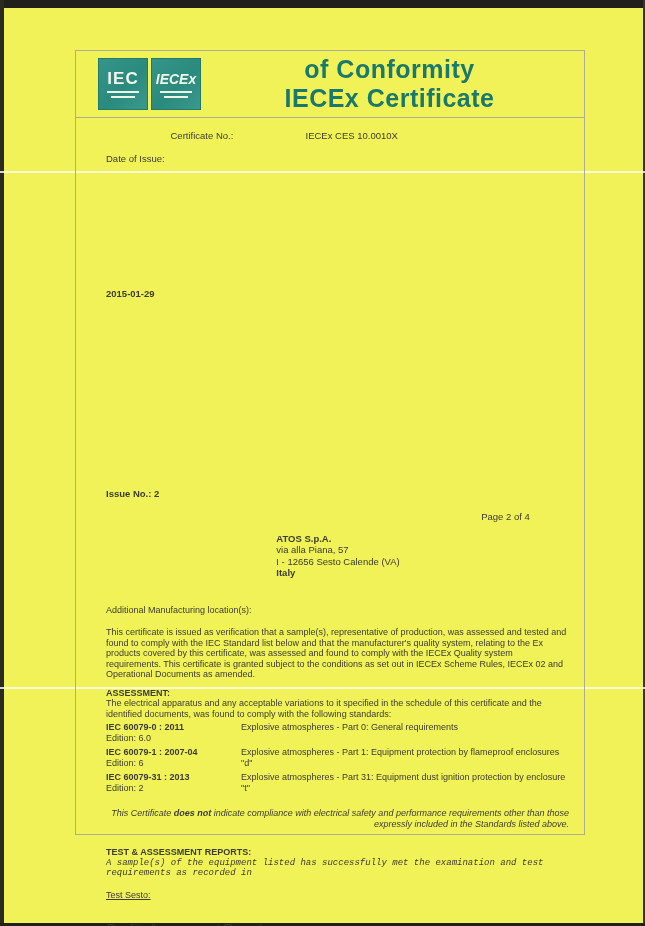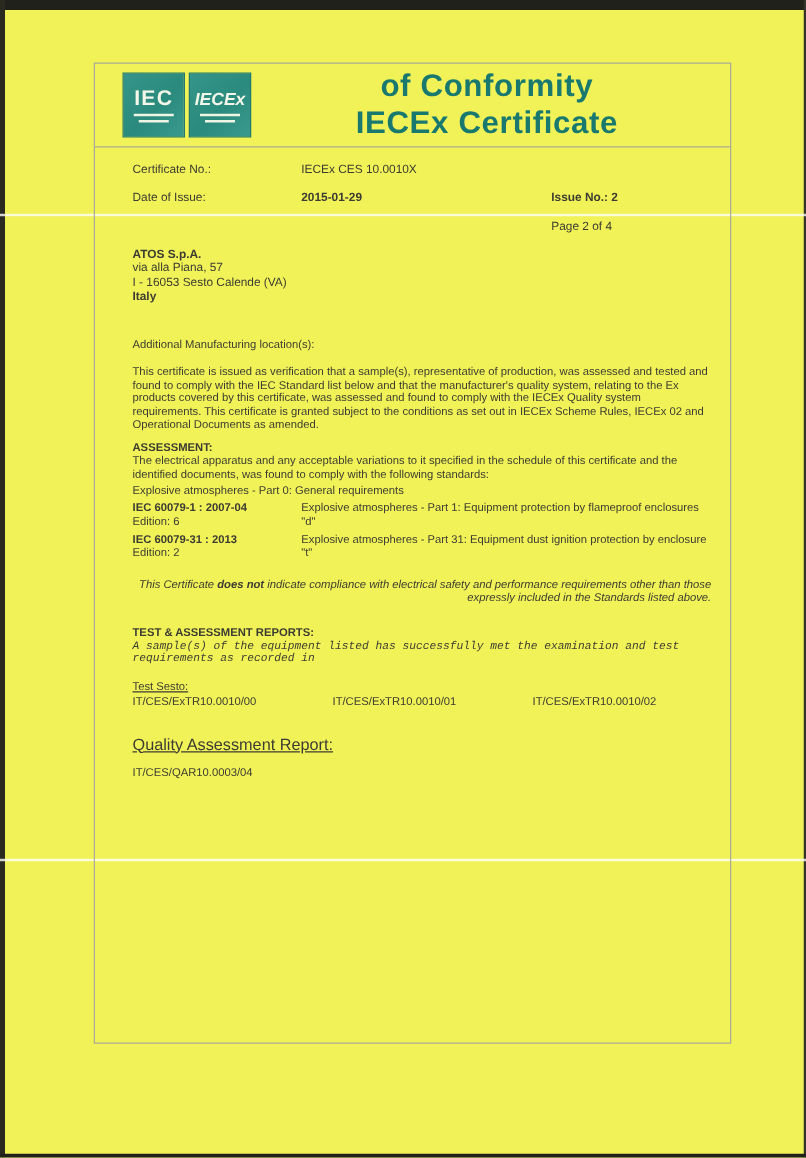--- a/index.html
+++ b/index.html
@@ -48,28 +48,28 @@
   .cert-title{
     flex:1;text-align:center;
     color:#19796f;font-weight:bold;
     font-size:25px;line-height:29px;
     letter-spacing:.5px;
   }
   .content{
     padding:0 14px 0 30px;
     font-size:9.5px;line-height:11.5px;
   }
-  .row{display:flex;}
+  .row{display:flex;justify-content:center;}
   .lbl{width:135px;flex:0 0 135px;}
   .val{width:200px;flex:0 0 200px;}
   .bold{font-weight:bold;}
   .it{font-style:italic;font-family:Liberation Mono, monospace;}
   .ul{text-decoration:underline;}
   .mt12{margin-top:12px;}
-  .mt11{margin-top:11px;}
+  .mt11{margin-top:11px;flex-direction:column;}
   .mt10{margin-top:10px;}
   .addr div{line-height:11.5px;}
   .section-gap{margin-top:26px;}
   .para{margin-top:11px;font-size:9px;line-height:10.5px;padding-right:2px;}
   .standards-head{margin-top:8px;font-size:9px;line-height:10.5px;}
   .std-row{display:flex;margin-top:3px;font-size:9px;line-height:11px;}
   .std-row:first-of-type{margin-top:9px;}
   .std-code{width:135px;flex:0 0 135px;}
   .disclaimer{
     margin:14px auto 0 auto;max-width:462px;
@@ -130,35 +130,39 @@
       <div class="row mt12">
         <span class="lbl"></span>
         <span class="val"></span>
         <span>Page 2 of 4</span>
       </div>
 
       <div class="row mt10">
         <span class="addr">
           <div class="bold">ATOS S.p.A.</div>
           <div>via alla Piana, 57</div>
-          <div>I - 16053 Sesto Calende (VA)</div>
+          <div>I - 12656 Sesto Calende (VA)</div>
           <div class="bold">Italy</div>
         </span>
       </div>
 
       <div class="section-gap" style="font-size:9px;">Additional Manufacturing location(s):</div>
 
       <div class="para">This certificate is issued as verification that a sample(s), representative of production, was assessed and tested and found to comply with the IEC Standard list below and that the manufacturer's quality system, relating to the Ex products covered by this certificate, was assessed and found to comply with the IECEx Quality system requirements. This certificate is granted subject to the conditions as set out in IECEx Scheme Rules, IECEx 02 and Operational Documents as amended.</div>
 
       <div class="standards-head">
         <div class="bold">ASSESSMENT:</div>
         <div>The electrical apparatus and any acceptable variations to it specified in the schedule of this certificate and the identified documents, was found to comply with the following standards:</div>
       </div>
 
       <div class="std-row">
+        <span class="std-code">
+          <div class="bold">IEC 60079-0 : 2011</div>
+          <div>Edition: 6.0</div>
+        </span>
         <span>Explosive atmospheres - Part 0: General requirements</span>
       </div>
       <div class="std-row">
         <span class="std-code">
           <div class="bold">IEC 60079-1 : 2007-04</div>
           <div>Edition: 6</div>
         </span>
         <span>Explosive atmospheres - Part 1: Equipment protection by flameproof enclosures "d"</span>
       </div>
       <div class="std-row">
@@ -172,24 +176,19 @@
       <div class="disclaimer">
         <span>This Certificate </span><span class="bold">does not</span><span> indicate compliance with electrical safety and performance requirements other than those expressly included in the Standards listed above.</span>
       </div>
 
       <div class="test-head">
         <div class="bold">TEST &amp; ASSESSMENT REPORTS:</div>
         <div class="it">A sample(s) of the equipment listed has successfully met the examination and test requirements as recorded in</div>
       </div>
 
       <div class="mt11 ul" style="font-size:9px;">Test Sesto:</div>
-      <div class="reports-row">
-        <span class="rep-col">IT/CES/ExTR10.0010/00</span>
-        <span class="rep-col">IT/CES/ExTR10.0010/01</span>
-        <span>IT/CES/ExTR10.0010/02</span>
-      </div>
 
       <div class="qar-label ul">Quality Assessment Report:</div>
       <div class="qar-value">IT/CES/QAR10.0003/04</div>
 
     </div>
   </div>
 </div>
 
 </body></html>

